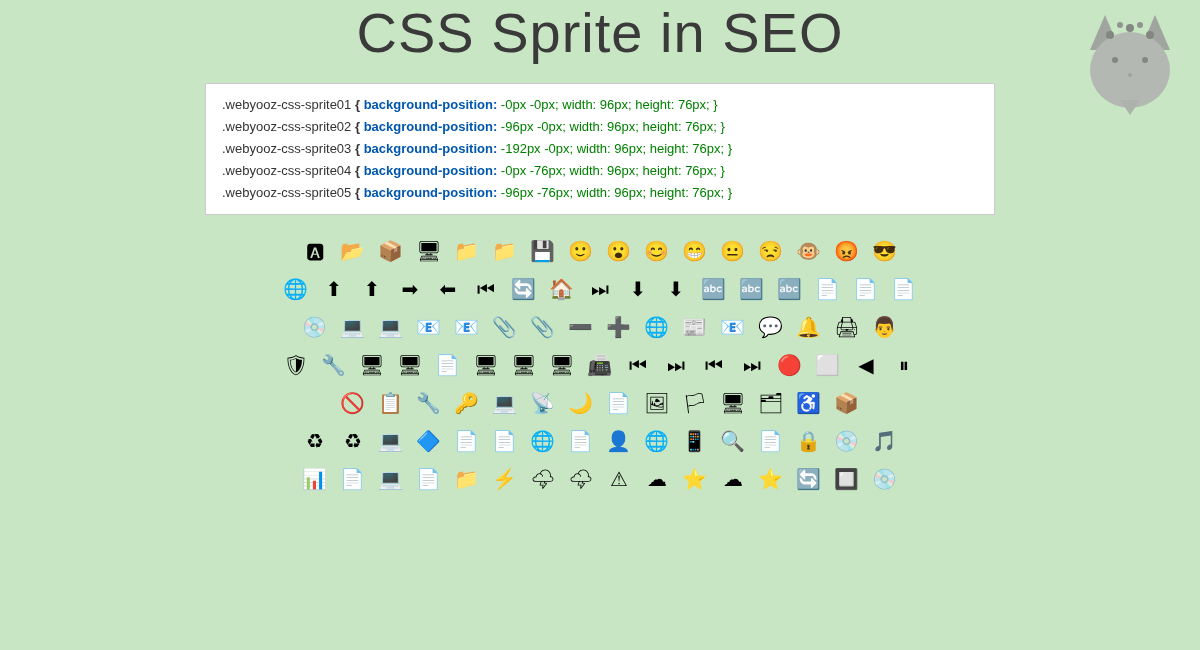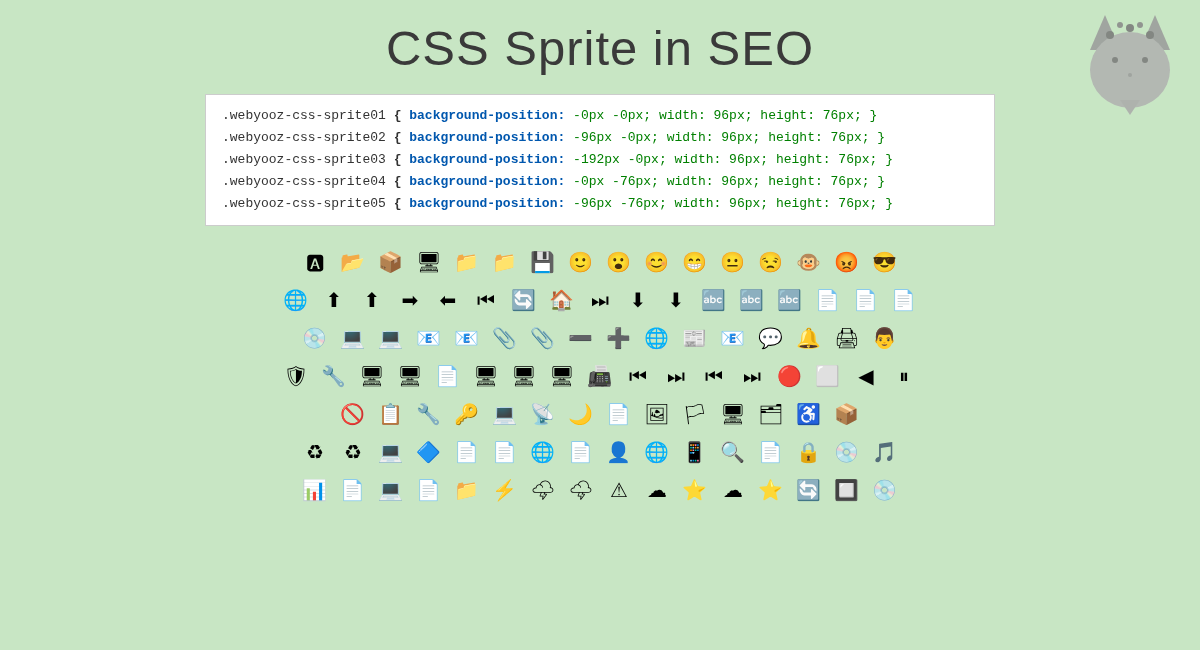--- a/index.html
+++ b/index.html
@@ -8,44 +8,43 @@
       font-family: 'Segoe UI', Arial, sans-serif;
       width: 1200px;
       height: 650px;
       overflow: hidden;
       position: relative;
     }
 
     
     .page-title {
       text-align: center;
-      font-size: 49px;
+      font-size: 56px;
       font-weight: 300;
       color: #3a3a3a;
-      padding-top: 20px;
       letter-spacing: 1px;
     }
 
     
     .logo {
       position: absolute;
       top: 10px;
       right: 20px;
       width: 100px;
       height: 110px;
     }
 
     
     .code-block {
       background: white;
       border: 1px solid #ccc;
       margin: 18px auto 0;
       width: 790px;
       padding: 10px 16px;
-      font-family: Liberation Mono, monospace;
+      font-family: Liberation Sans, sans-serif;
       font-size: 13px;
       line-height: 1.7;
     }
 
     .code-line {
       white-space: nowrap;
     }
 
     .css-selector { color: #333; }
     .css-brace { color: #333; font-weight: bold; }

